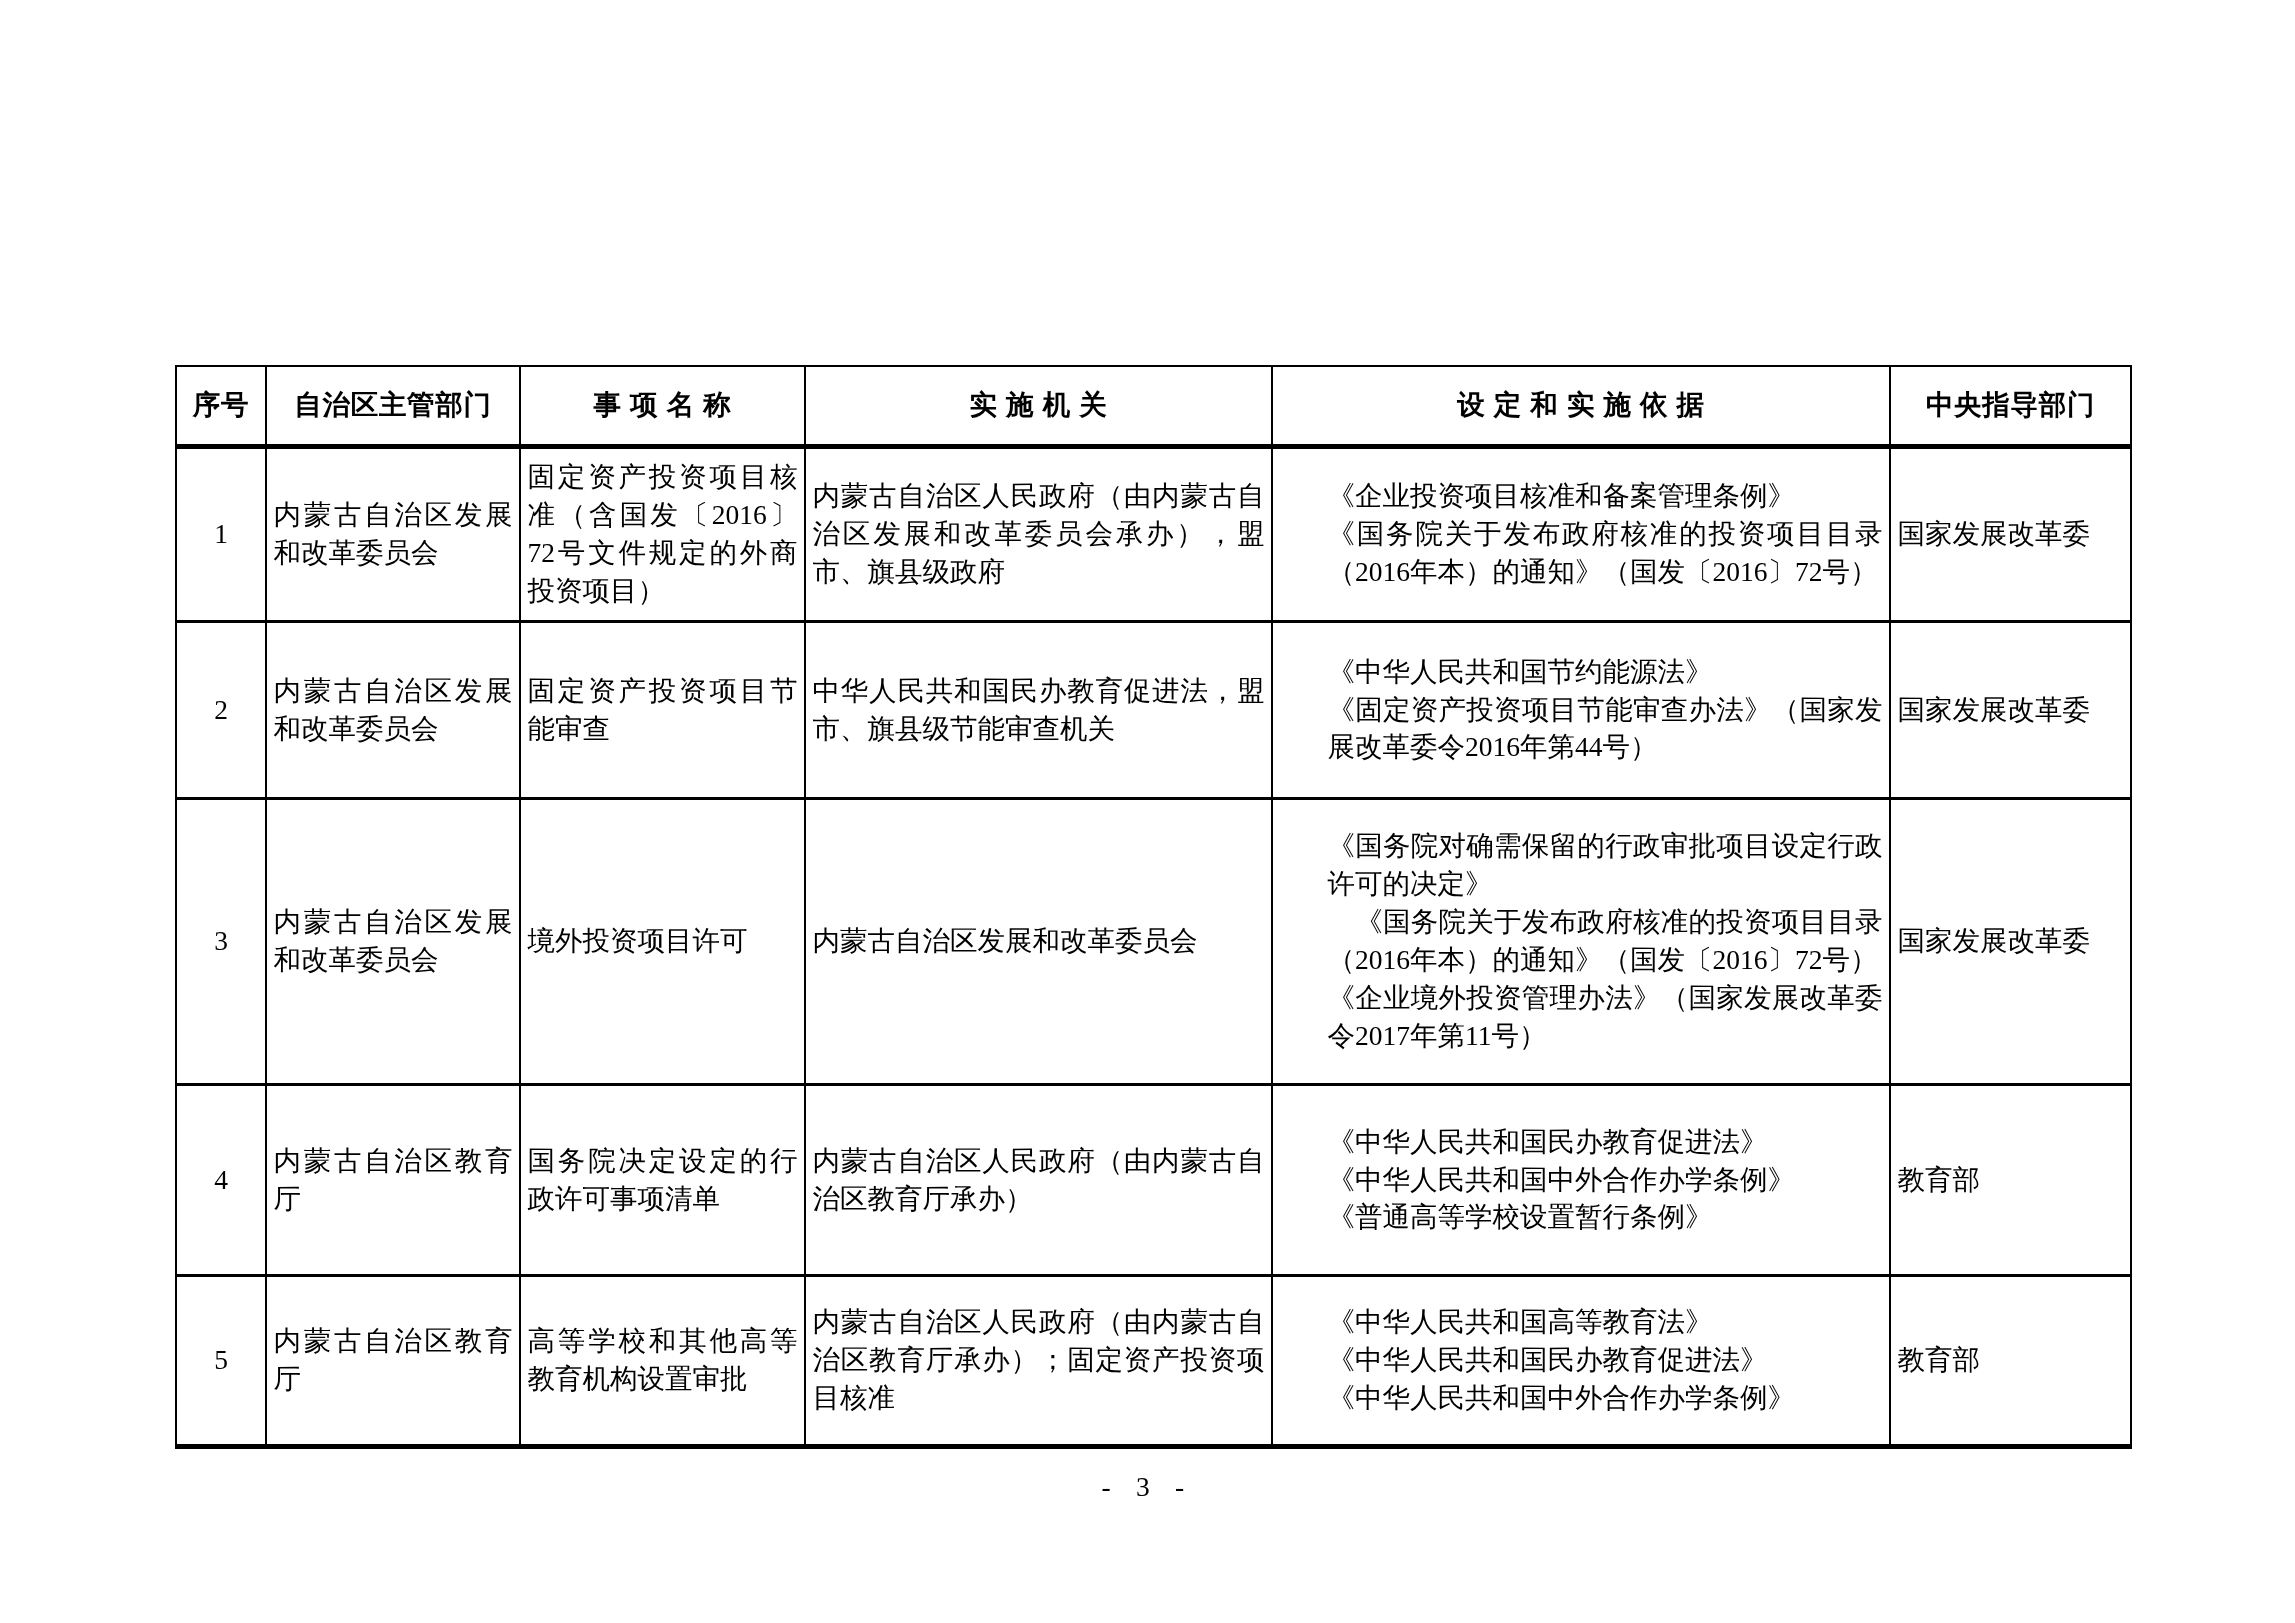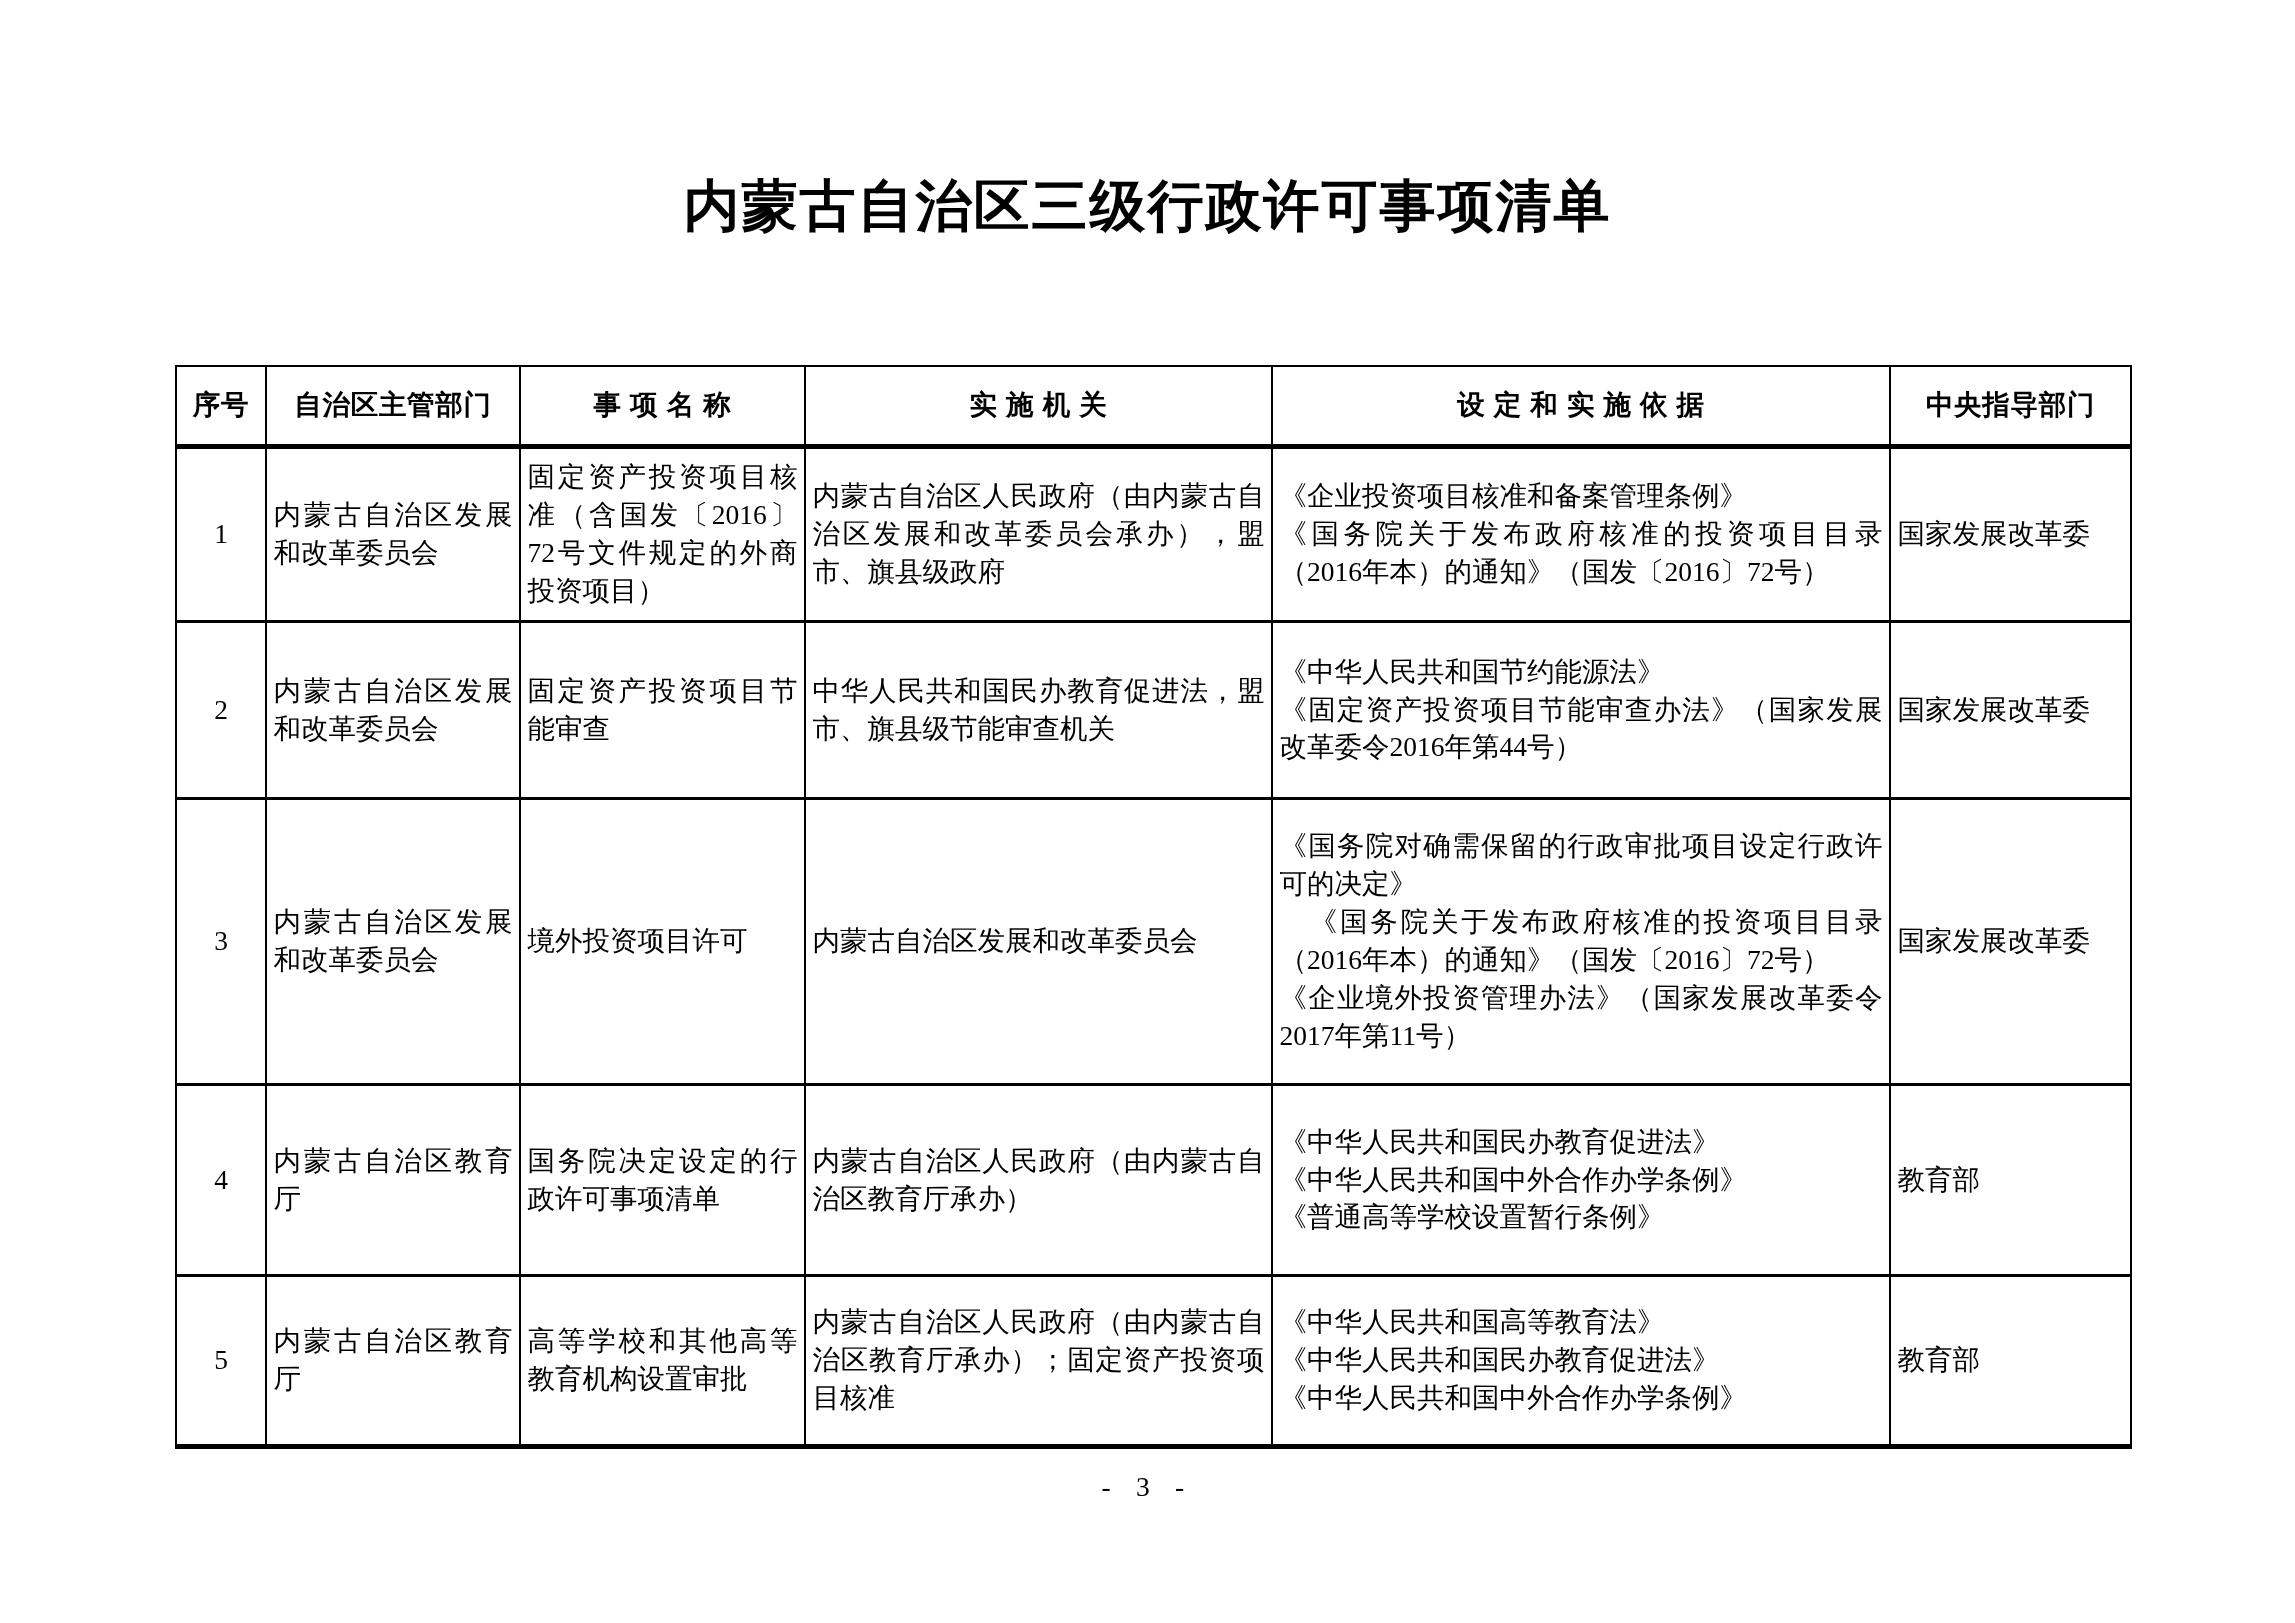--- a/index.html
+++ b/index.html
@@ -74,38 +74,38 @@
   .doc-table tbody tr:last-child td { border-bottom-width: 5.2px; }
   .c-no      { text-align: center; }
   .c-dept, .c-item, .c-agency {
     text-align: justify;
     text-justify: inter-ideograph;
   }
   .c-central { text-align: left; }
   .basis-line {
     text-align: justify;
     text-justify: inter-ideograph;
+    margin-left: 48px;
   }
   .page-number {
     position: absolute;
     top: 1471px;
     left: 0;
     width: 100%;
     text-align: center;
     font-size: 27.5px;
     letter-spacing: 9.2px;
     white-space: nowrap;
   }
 </style>
 </head>
 <body>
 
 <div class="page">
 
-  <div class="doc-title">内蒙古自治区三级行政许可事项清单</div>
 
 
   <table class="doc-table">
     <colgroup>
       <col style="width:90px">
       <col style="width:254px">
       <col style="width:285px">
       <col style="width:467px">
       <col style="width:618px">
       <col style="width:241px">

